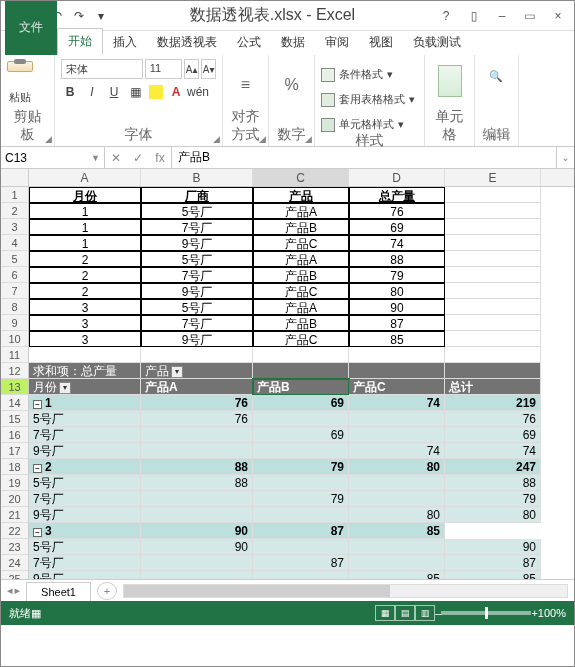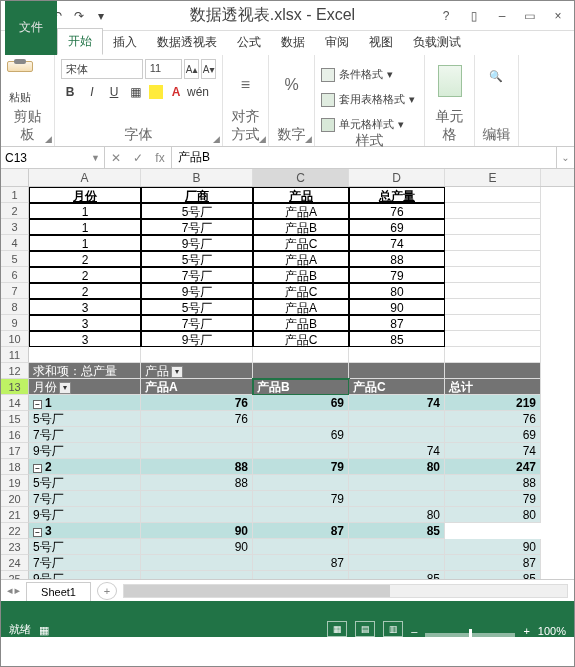--- a/index.html
+++ b/index.html
@@ -77,21 +77,21 @@
 .ddrop{display:inline-block;width:12px;height:12px;background:#eee;border:1px solid #888;font-size:8px;line-height:10px;text-align:center;color:#333;margin-left:2px;vertical-align:middle}
 .collapse{display:inline-block;width:9px;height:9px;border:1px solid #666;font-size:8px;line-height:8px;text-align:center;margin-right:3px;background:#fff;color:#333}
 
 .sheettabs{height:22px;border-top:1px solid #ccc;display:flex;align-items:center;font-size:11px;background:#fff}
 .stnav{display:flex;gap:2px;padding:0 6px;color:#888}
 .stab{padding:3px 14px;border:1px solid #ccc;border-bottom:none;background:#fff;position:relative;top:1px}
 .stadd{width:20px;height:18px;border:1px solid #ccc;border-radius:50%;display:flex;align-items:center;justify-content:center;margin-left:6px;color:#888}
 .scrollh{flex:1;height:14px;margin:0 6px;background:#f0f0f0;border:1px solid #ddd;position:relative}
 .scrollh .thumb{position:absolute;left:0;top:0;bottom:0;width:60%;background:#cfcfcf}
 
-.status{height:36px;background:#217346;color:#fff;display:flex;align-items:flex-end;font-size:11px;padding:0 8px;gap:8px}
+.status{height:24px;background:#217346;color:#fff;display:flex;align-items:center;font-size:11px;padding:0 8px;}
 .status .sp{flex:1}
 .viewbtn{width:20px;height:16px;border:1px solid rgba(255,255,255,.6);display:flex;align-items:center;justify-content:center;font-size:9px}
 .zoomslider{width:90px;height:4px;background:rgba(255,255,255,.5);position:relative}
 .zoomslider .zthumb{position:absolute;left:44px;top:-4px;width:3px;height:12px;background:#fff}
 </style>
 </head>
 <body>
 
 <div class="titlebar">
   <div class="qat">

